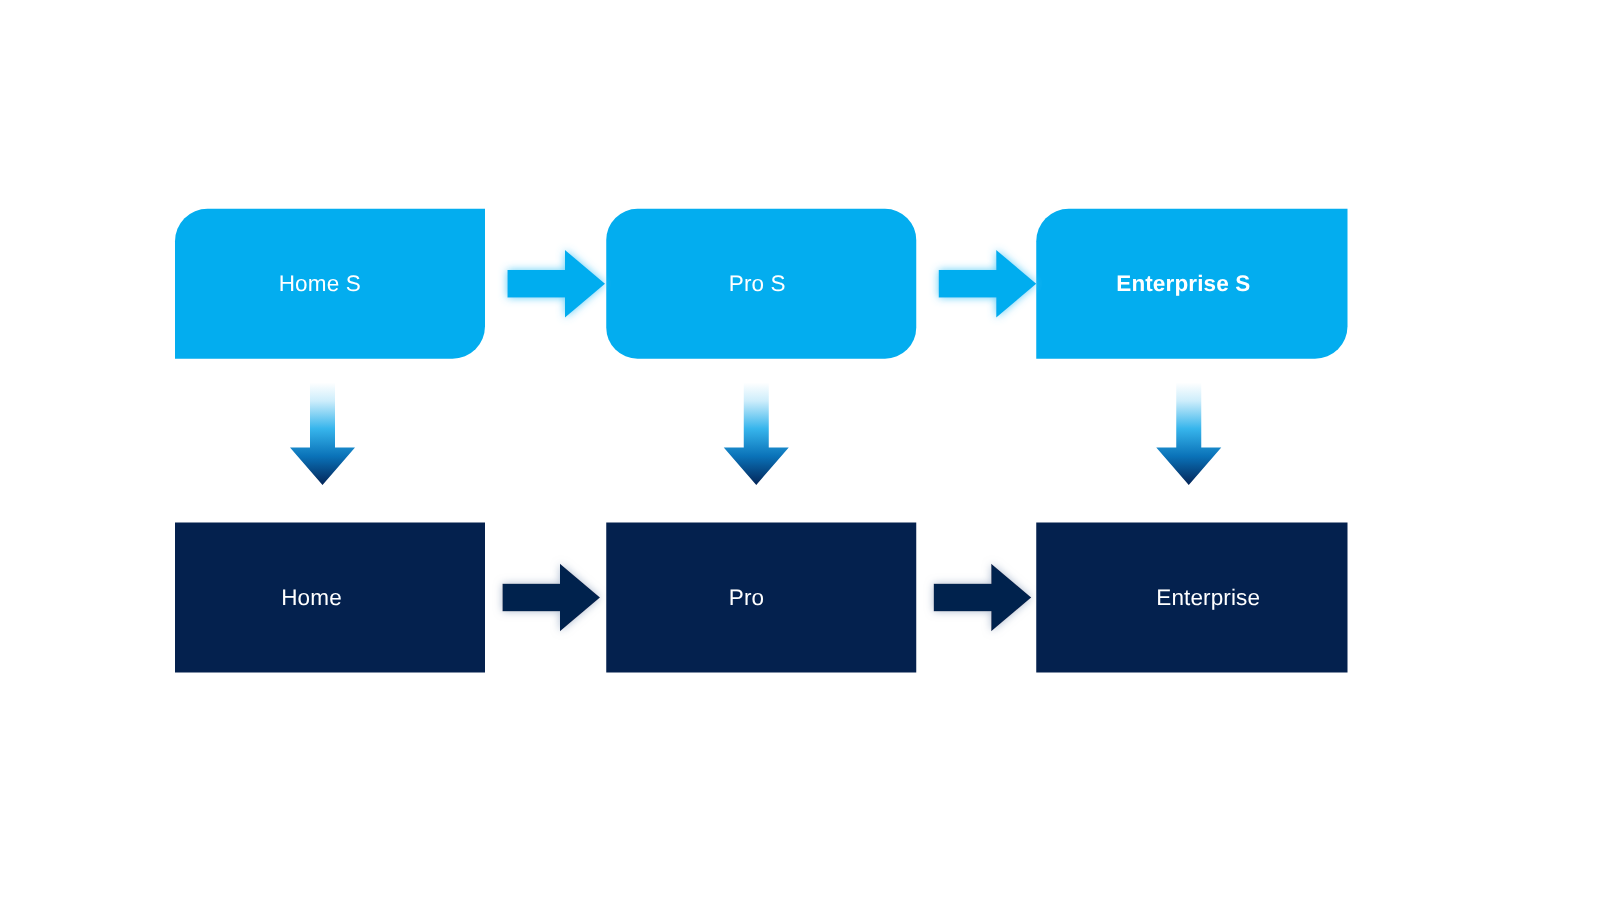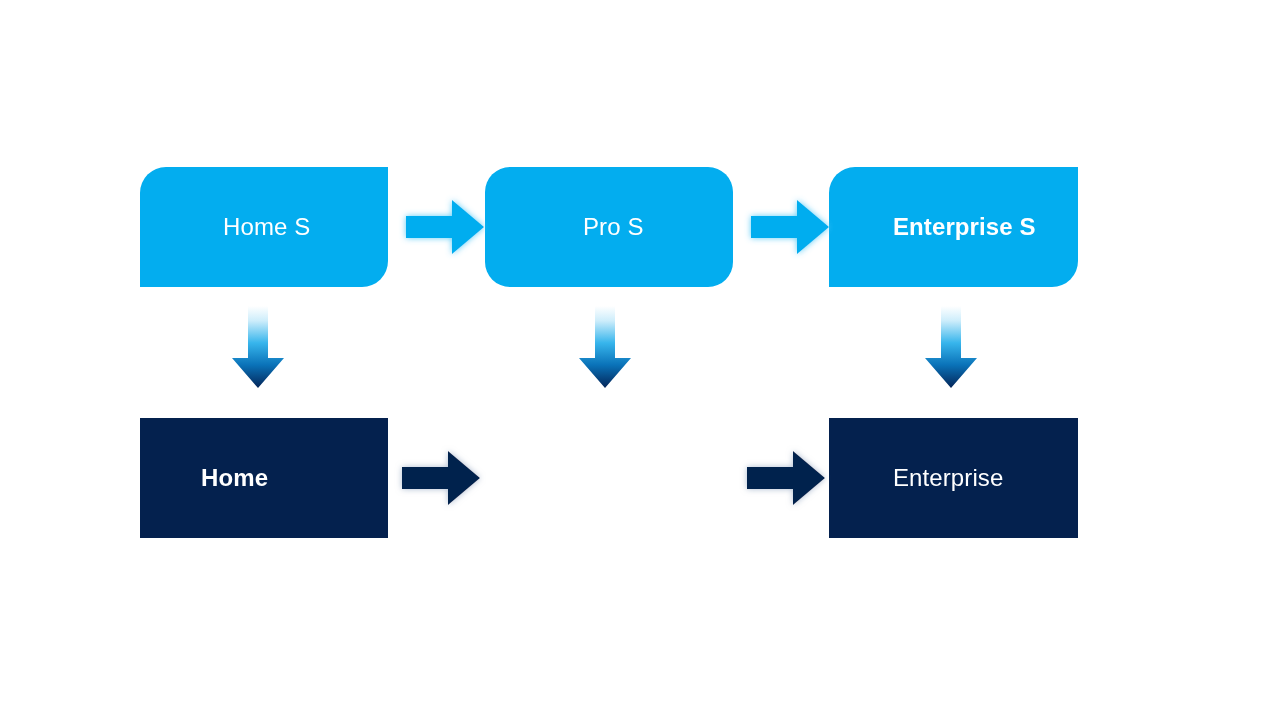--- a/index.html
+++ b/index.html
@@ -27,21 +27,21 @@
   
   .node-box {
     position: absolute;
     display: flex;
     align-items: center;
     box-sizing: border-box;
   }
   .node-box .node-label {
     color: #ffffff;
     font-family: "Liberation Sans", sans-serif;
-    font-size: 24px;
+    font-size: 18px;
     font-weight: 400;
     line-height: 1;
     white-space: nowrap;
     letter-spacing: 0.1px;
   }
 
   
   .node-box.tier-service {
     background: #03ADEF;
     border-radius: 26px 0 26px 0;
@@ -57,23 +57,23 @@
   #box-pro-s        { left: 485px; top: 167px; width: 248px; height: 120px; border-radius: 25px; }
   #box-enterprise-s { left: 829px; top: 167px; width: 249px; height: 120px; }
   #box-home         { left: 140px; top: 418px; width: 248px; height: 120px; }
   #box-pro          { left: 485px; top: 418px; width: 248px; height: 120px; }
   #box-enterprise   { left: 829px; top: 418px; width: 249px; height: 120px; }
 
   
   #box-home-s       .node-label { padding-left: 83px; }
   #box-pro-s        .node-label { padding-left: 98px; }
   #box-enterprise-s .node-label { padding-left: 64px; font-weight: bold; }
-  #box-home         .node-label { padding-left: 61px; font-weight: bold; }
+  #box-home         .node-label { padding-left: 85px; }
   #box-pro          .node-label { padding-left: 98px; }
-  #box-enterprise   .node-label { padding-left: 64px; }
+  #box-enterprise   .node-label { padding-left: 64px; margin-left: 32px; }
 
   
   .arrow {
     position: absolute;
   }
   .arrow svg { display: block; overflow: visible; }
 
   #arrow-h-home-pro-s       { left: 404px; top: 196px; width: 82px; height: 62px; }
   #arrow-h-pro-ent-s        { left: 749px; top: 196px; width: 82px; height: 62px; }
   #arrow-h-home-pro         { left: 400px; top: 447px; width: 82px; height: 62px; }
@@ -147,20 +147,23 @@
   <div class="arrow" id="arrow-v-ent">
     <svg viewBox="0 0 60 84" width="60" height="84">
       <path d="M20,0 L40,0 L40,52 L56,52 L30,82 L4,52 L20,52 Z" fill="url(#downArrowGrad)"></path>
     </svg>
   </div>
 
   <div class="node-box tier-core" id="box-home">
     <span class="node-label">Home</span>
   </div>
 
+  <div class="node-box tier-core" id="box-pro">
+    <span class="node-label">Pro</span>
+  </div>
 
   <div class="node-box tier-core" id="box-enterprise">
     <span class="node-label">Enterprise</span>
   </div>
 
   <div class="arrow" id="arrow-h-home-pro">
     <svg viewBox="0 0 82 62" width="82" height="62">
       <path d="M2,20 L48,20 L48,4 L80,31 L48,58 L48,42 L2,42 Z" fill="#04214E" filter="url(#glowNavy)"></path>
     </svg>
   </div>

